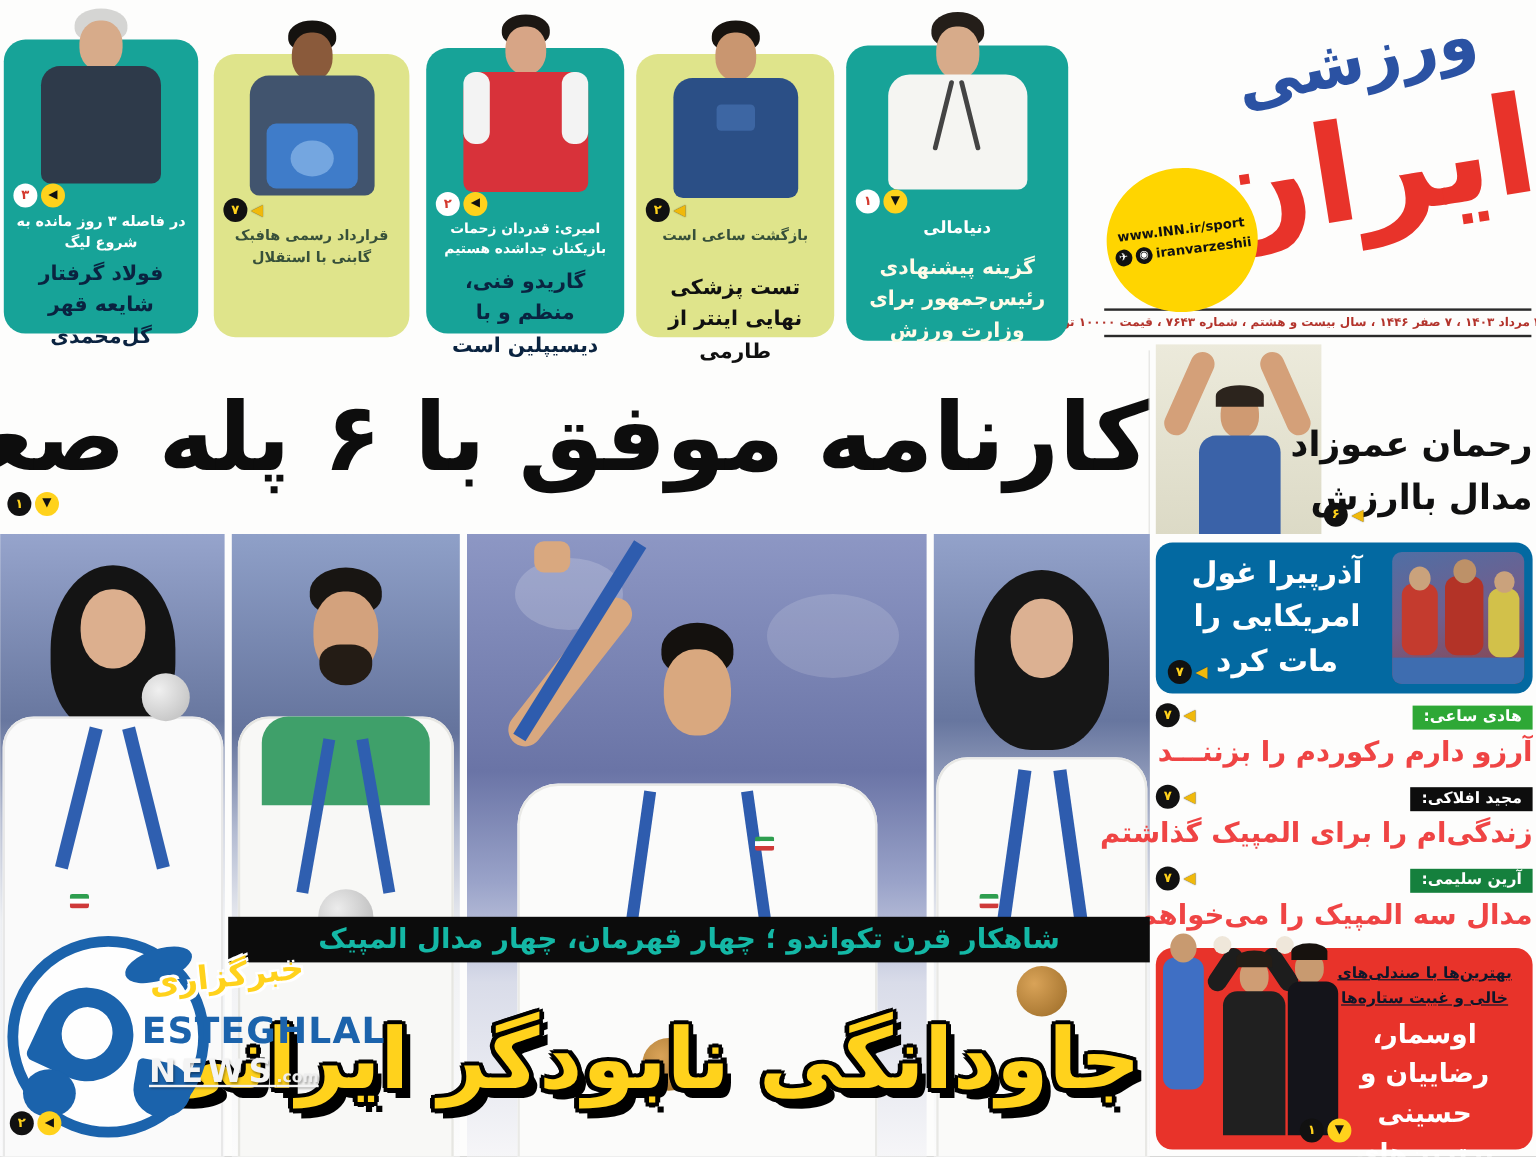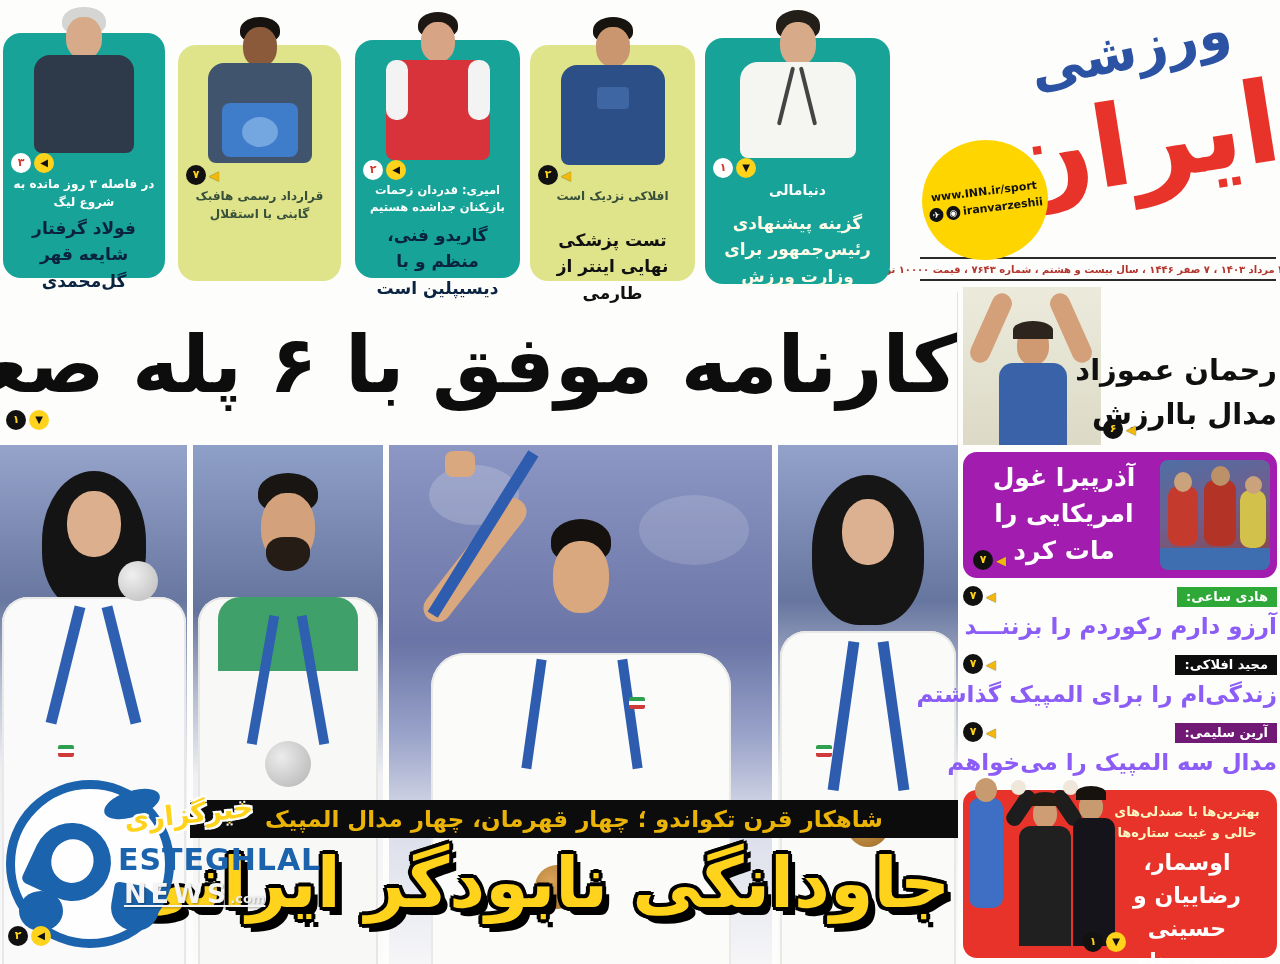--- a/index.html
+++ b/index.html
@@ -53,22 +53,22 @@
   
   .lead-kicker { position:absolute; left:280px; top:291px; width:660px; text-align:center;
                  font-size:24px; font-weight:bold; color:#e8332a; }
   .lead-headline { position:absolute; left:0; top:316px; width:958px; text-align:center;
                    font-size:79px; font-weight:bold; color:#0d0d0d; letter-spacing:-2px;
                    line-height:1.25; white-space:nowrap; }
   .badge-row { display:flex; align-items:center; gap:3px; }
 
   
   .panel { position:absolute; top:445px; height:519px; overflow:hidden; }
-  .strip-black { position:absolute; left:190px; top:800px; width:768px; height:38px; background:#0c0c0c;
-                 color:#eab308; display:flex; align-items:center; justify-content:center;
+  .strip-black { position:absolute; left:190px; top:764px; width:768px; height:38px; background:#0c0c0c;
+                 color:#14b8a6; display:flex; align-items:center; justify-content:center;
                  font-size:23px; font-weight:bold; white-space:nowrap; z-index:6; }
   .mega { position:absolute; left:110px; top:842px; width:856px; text-align:center; z-index:6;
           font-size:70px; font-weight:bold; color:#ffd21c; letter-spacing:-1px; white-space:nowrap;
           text-shadow:-3px -3px 0 #000, 3px -3px 0 #000, -3px 3px 0 #000, 3px 3px 0 #000,
                       -4px 0 0 #000, 4px 0 0 #000, 0 -4px 0 #000, 0 4px 0 #000, 7px 8px 0 #000; }
 
   
   .wm { position:absolute; left:6px; top:770px; width:300px; height:194px; z-index:8; }
   .wm-ball { position:absolute; left:0; top:10px; width:168px; height:168px; border-radius:50%;
              background:#fefefe; border:9px solid #1b63ac; }
@@ -89,36 +89,36 @@
               letter-spacing:1px; direction:ltr; }
   .wm-news  { position:absolute; left:118px; top:108px; font-size:27px; font-weight:bold; color:#f4f4f4;
               letter-spacing:4px; direction:ltr; text-shadow:1px 1px 2px rgba(0,0,0,.35);text-decoration:underline; }
   .wm-com   { font-size:13px; letter-spacing:0; color:#eee; }
 
   
   .vline { position:absolute; left:957px; top:292px; width:1px; height:666px; background:#e3e3e0; }
   .rc-kicker { font-size:16px; font-weight:bold; color:#d4392e; line-height:1.55; text-align:center; }
   .rc-head   { font-size:29px; font-weight:bold; color:#101010; line-height:1.5; text-align:center;
                white-space:nowrap; }
-  .greenbox { position:absolute; left:963px; top:452px; width:314px; height:126px; background:#a21caf;
+  .greenbox { position:absolute; left:963px; top:452px; width:314px; height:126px; background:#0369a1;
               border-radius:14px; }
   .gb-photo { position:absolute; left:197px; top:8px; width:110px; height:110px; border-radius:8px;
               background:linear-gradient(160deg,#4f6fa5 0%, #6f5f8e 45%, #8f4040 100%); overflow:hidden; }
   .gb-text  { position:absolute; right:122px; left:10px; top:8px; font-size:25px; font-weight:bold;
               color:#fff; text-align:center; line-height:1.45; }
   .quote { position:absolute; left:963px; width:314px; }
   .chip { display:inline-block; color:#fff; font-size:13px; font-weight:bold; padding:2px 9px 3px; }
   .chip-green { background:#2ea836; }
   .chip-black { background:#0d0d0d; }
-  .chip-red   { background:#701a75; }
-  .q-text { font-size:23px; font-weight:bold; color:#8b5cf6; white-space:nowrap; text-align:right; }
+  .chip-red   { background:#15803d; }
+  .q-text { font-size:23px; font-weight:bold; color:#ef4444; white-space:nowrap; text-align:right; }
   .redbox { position:absolute; left:963px; top:790px; width:314px; height:168px; background:#e8332a;
             border-radius:14px; }
   .rb-kicker { position:absolute; right:10px; top:12px; width:160px; font-size:13px; font-weight:bold;
-               color:#fef9c3; text-align:center; line-height:1.6; }
+               color:#0f172a; text-align:center; line-height:1.6;text-decoration:underline; }
   .rb-head   { position:absolute; right:10px; top:56px; width:160px; font-size:22px; font-weight:bold;
                color:#fff; text-align:center; line-height:1.5; }
   .flag { position:absolute; width:16px; height:12px; border-radius:2px; overflow:hidden; }
   .flag .g { height:4px; background:#2e9e4f; } .flag .w { height:4px; background:#fff; }
   .flag .r { height:4px; background:#cf3a3a; }
 </style>
 </head>
 <body>
 
 <div class="page">
@@ -184,21 +184,21 @@
     <div class="t-photo">
       <div class="p" style="left:50%;margin-left:-20px;top:0;width:40px;height:26px;border-radius:50% 50% 40% 40%;background:#17130f;"></div>
       <div class="p" style="left:50%;margin-left:-17px;top:10px;width:34px;height:40px;border-radius:46%;background:#c99670;"></div>
       <div class="p" style="left:50%;margin-left:-52px;top:48px;width:104px;height:100px;border-radius:16px 16px 8px 8px;background:#2b4f86;"></div>
       <div class="p" style="left:50%;margin-left:-16px;top:70px;width:32px;height:22px;border-radius:4px;background:#3d66a3;"></div>
     </div>
     <div class="t-badge">
       <span class="arrow-flat">◀</span>
       <span class="dot-dark">۲</span>
     </div>
-    <div class="t-kicker">افلاکی نزدیک است</div>
+    <div class="t-kicker">بازگشت ساعی است</div>
     <div class="t-title">تست پزشکی نهایی اینتر از طارمی</div>
   </div>
 
   <div class="teaser teal white-title" style="left:705px;top:38px;width:185px;height:246px">
     <div class="t-photo">
       <div class="p" style="left:50%;margin-left:-22px;top:0;width:44px;height:30px;border-radius:50% 50% 40% 40%;background:#241e19;"></div>
       <div class="p" style="left:50%;margin-left:-18px;top:12px;width:36px;height:44px;border-radius:46%;background:#d7ab8a;"></div>
       <div class="p" style="left:50%;margin-left:-58px;top:52px;width:116px;height:96px;border-radius:18px 18px 8px 8px;background:#f5f5f2;"></div>
       <div class="p" style="left:50%;margin-left:-14px;top:56px;width:4px;height:60px;border-radius:2px;background:#444;transform:rotate(14deg);"></div>
       <div class="p" style="left:50%;margin-left:8px;top:56px;width:4px;height:60px;border-radius:2px;background:#444;transform:rotate(-14deg);"></div>

